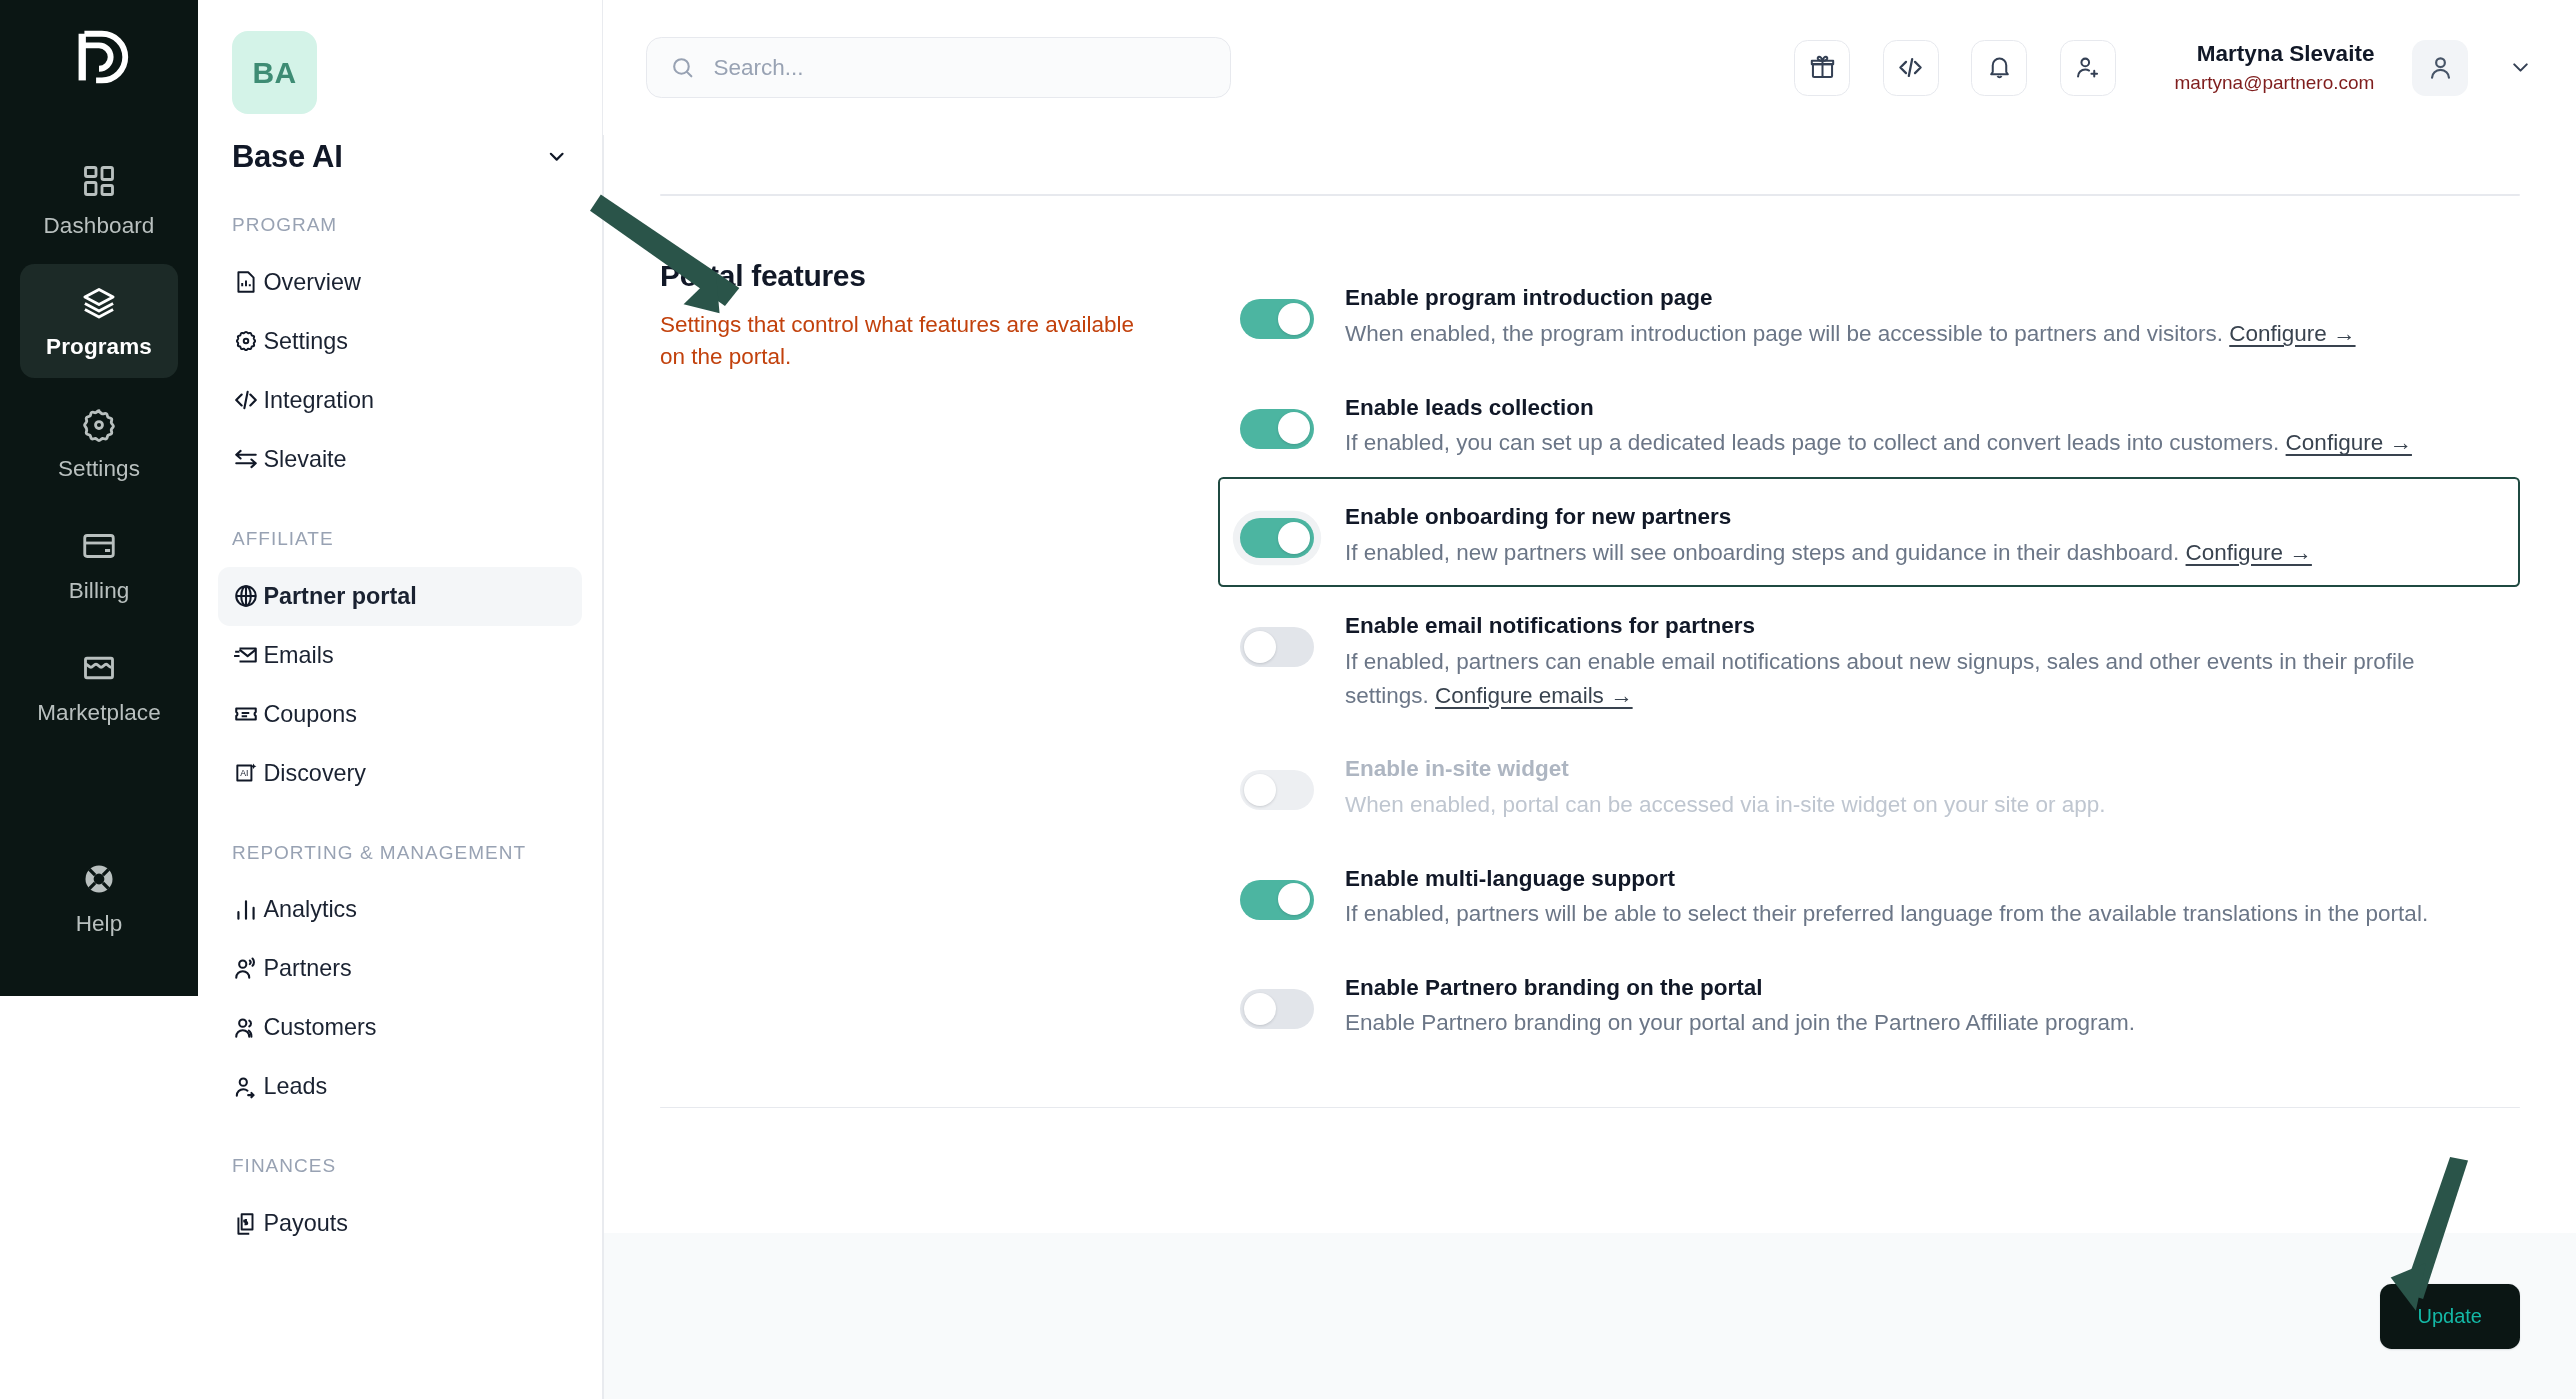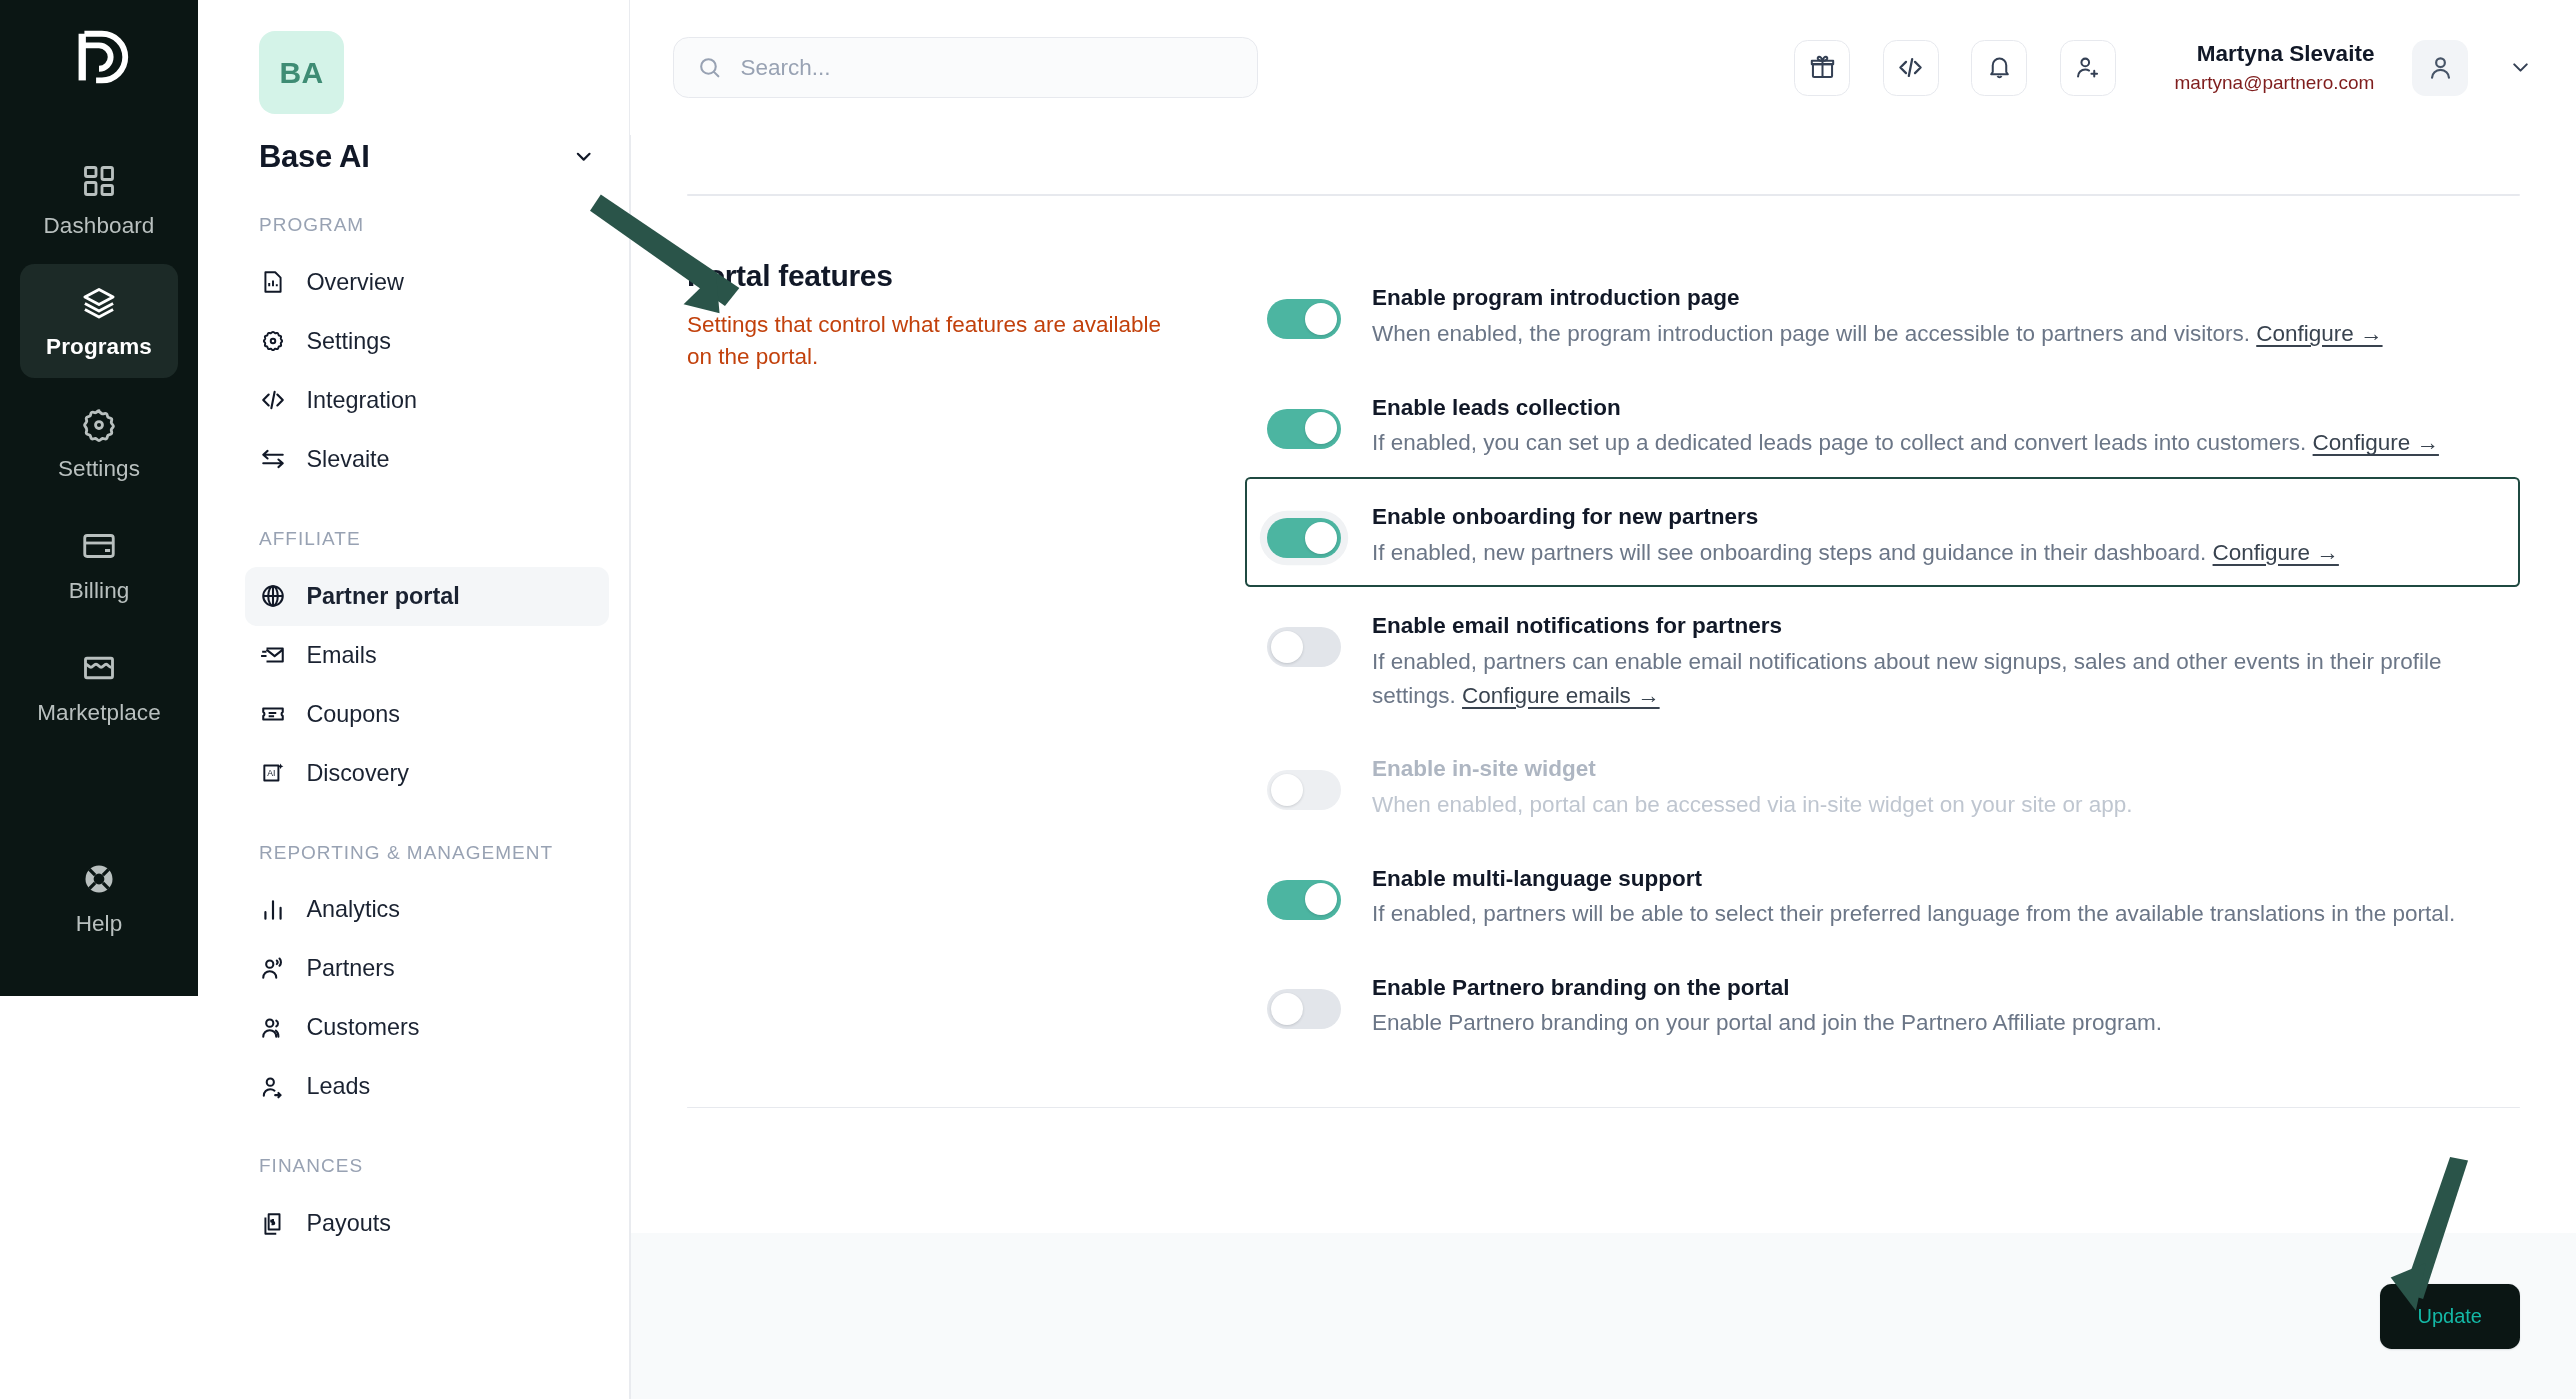--- a/index.html
+++ b/index.html
@@ -31,41 +31,41 @@
   .rail-label { font-size: 22.5px; color: #B9C0BF; letter-spacing: 0.1px; }
   .rail-item.active { background: #1C2A27; }
   .rail-item.active .rail-label { color: #FFFFFF; font-weight: 600; }
   .rail-item.active .ico svg { stroke: #ffffff; }
   .rail-bottom { position: absolute; bottom: 41px; left: 0; width: 100%; display: flex; justify-content: center; }
 
   
   .sidebar {
     width: 405px; flex: 0 0 405px; height: 1400px;
     background: #ffffff; border-right: 1.8px solid #E9EBEF;
-    padding: 31px 0 0 0; position: relative; margin-left: 27px;
+    padding: 31px 0 0 0; position: relative;
   }
   .brand-badge {
     width: 85px; height: 83px; border-radius: 16px; background: #D4F3E8;
     margin: 0 0 0 34px; display: flex; align-items: center; justify-content: center;
     color: #3E8C74; font-size: 30px; font-weight: 700; letter-spacing: 0.4px;
   }
   .brand-row {
     margin: 25px 34px 0 34px; display: flex; align-items: center; justify-content: space-between;
     cursor: pointer;
   }
   .brand-name { font-size: 31px; font-weight: 700; color: #111827; letter-spacing: -0.3px; }
   .chev { width: 23.4px; height: 23.4px; }
   .nav-group { margin-top: 38px; }
   .nav-cap {
     font-size: 19px; color: #98A2B3; letter-spacing: 1px; font-weight: 500;
     margin: 0 34px 16px 34px; line-height: 1.25;
   }
   .nav-item {
     margin: 0 20px; height: 59px; border-radius: 11.7px;
-    display: flex; align-items: center; gap: 20px; padding: 0 14.4px; cursor: pointer;
+    display: flex; align-items: center; gap: 4px; padding: 0 14.4px; cursor: pointer;
   }
   .nav-item .nico { width: 27px; height: 27px; flex: 0 0 27px; display:flex; align-items:center; justify-content:center; }
   .nav-item .nico svg { width: 26px; height: 26px; }
   .nav-text { font-size: 23.4px; color: #1A2231; }
   .nav-item.active { background: #F4F6F8; }
   .nav-item.active .nav-text { font-weight: 700; }
 
   
   .main { flex: 1 1 auto; display: flex; flex-direction: column; min-width: 0; position: relative; }
   .topbar {

